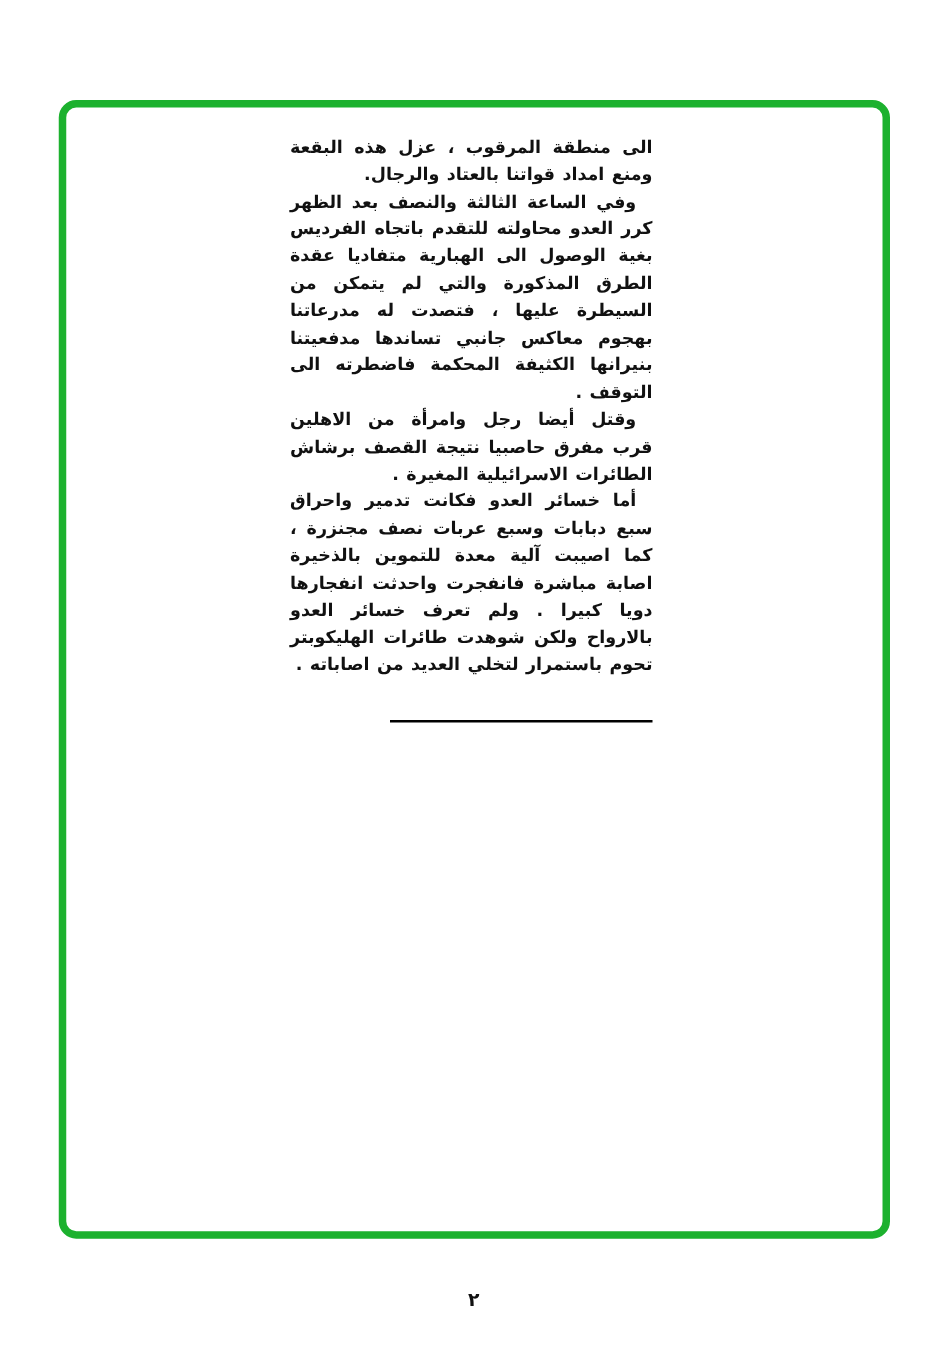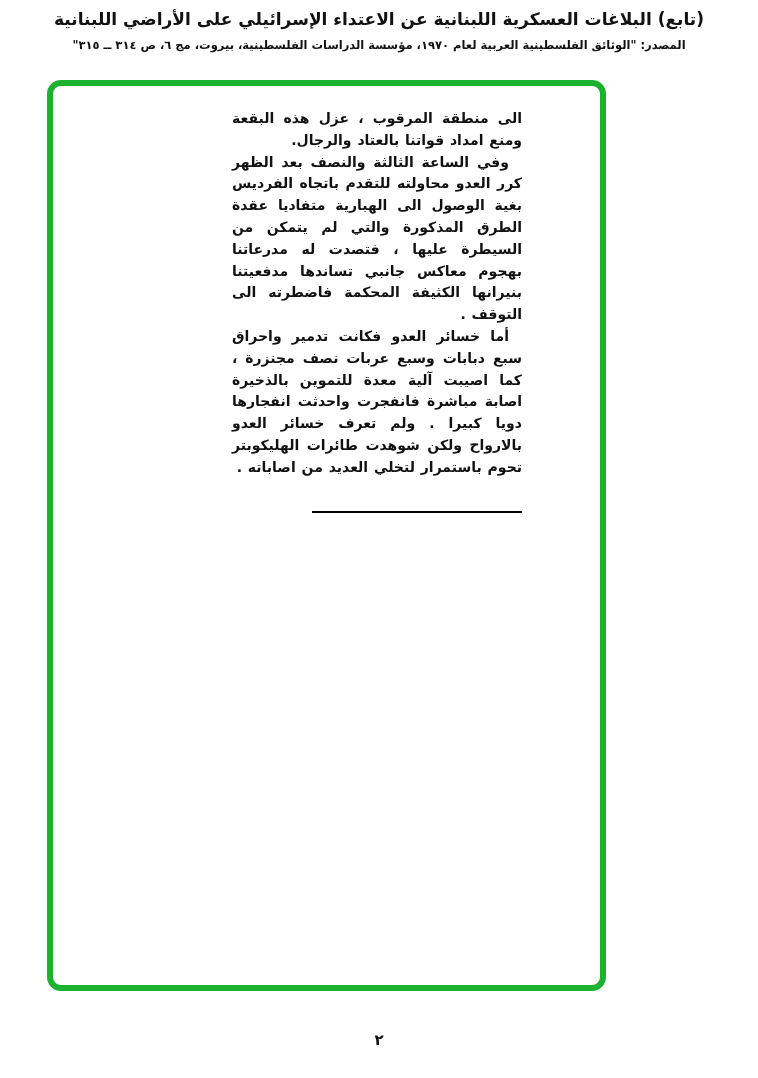--- a/index.html
+++ b/index.html
@@ -38,21 +38,21 @@
   .header-source {
     margin-top: 5px;
     font-size: 11.5px;
     font-weight: bold;
     line-height: 1.4;
   }
   .content-frame {
     position: absolute;
     left: 47px;
     top: 80px;
-    width: 559px;
+    width: 665px;
     height: 911px;
     border: 6px solid var(--frame-border);
     border-radius: 14px;
     background: var(--background);
   }
   .text-column {
     position: absolute;
     top: 22px;
     left: 179px;
     width: 290px;
@@ -84,29 +84,26 @@
     font-size: 15px;
     font-weight: bold;
     color: var(--text);
   }
 </style>
 </head>
 <body>
 
 <div class="page">
 
-  <header class="page-header">
-    <div class="header-title">(تابع) البلاغات العسكرية اللبنانية عن الاعتداء الإسرائيلي على الأراضي اللبنانية</div>
-    <div class="header-source">المصدر: "الوثائق الفلسطينية العربية لعام ١٩٧٠، مؤسسة الدراسات الفلسطينية، بيروت، مج ٦، ص ٣١٤ ــ ٣١٥"</div>
-  </header>
 
   <div class="content-frame">
     <div class="text-column">
       <p class="para no-indent">الى منطقة المرقوب ، عزل هذه البقعة ومنع امداد قواتنا بالعتاد والرجال.</p>
       <p class="para">وفي الساعة الثالثة والنصف بعد الظهر كرر العدو محاولته للتقدم باتجاه الفرديس بغية الوصول الى الهبارية متفاديا عقدة الطرق المذكورة والتي لم يتمكن من السيطرة عليها ، فتصدت له مدرعاتنا بهجوم معاكس جانبي تساندها مدفعيتنا بنيرانها الكثيفة المحكمة فاضطرته الى التوقف .</p>
+      <p class="para">وقتل أيضا رجل وامرأة من الاهلين قرب مفرق حاصبيا نتيجة القصف برشاش الطائرات الاسرائيلية المغيرة .</p>
       <p class="para">أما خسائر العدو فكانت تدمير واحراق سبع دبابات وسبع عربات نصف مجنزرة ، كما اصيبت آلية معدة للتموين بالذخيرة اصابة مباشرة فانفجرت واحدثت انفجارها دويا كبيرا . ولم تعرف خسائر العدو بالارواح ولكن شوهدت طائرات الهليكوبتر تحوم باستمرار لتخلي العديد من اصاباته .</p>
       <div class="section-divider"></div>
     </div>
   </div>
 
   <div class="page-number">٢</div>
 
 </div>
 
 </body></html>

